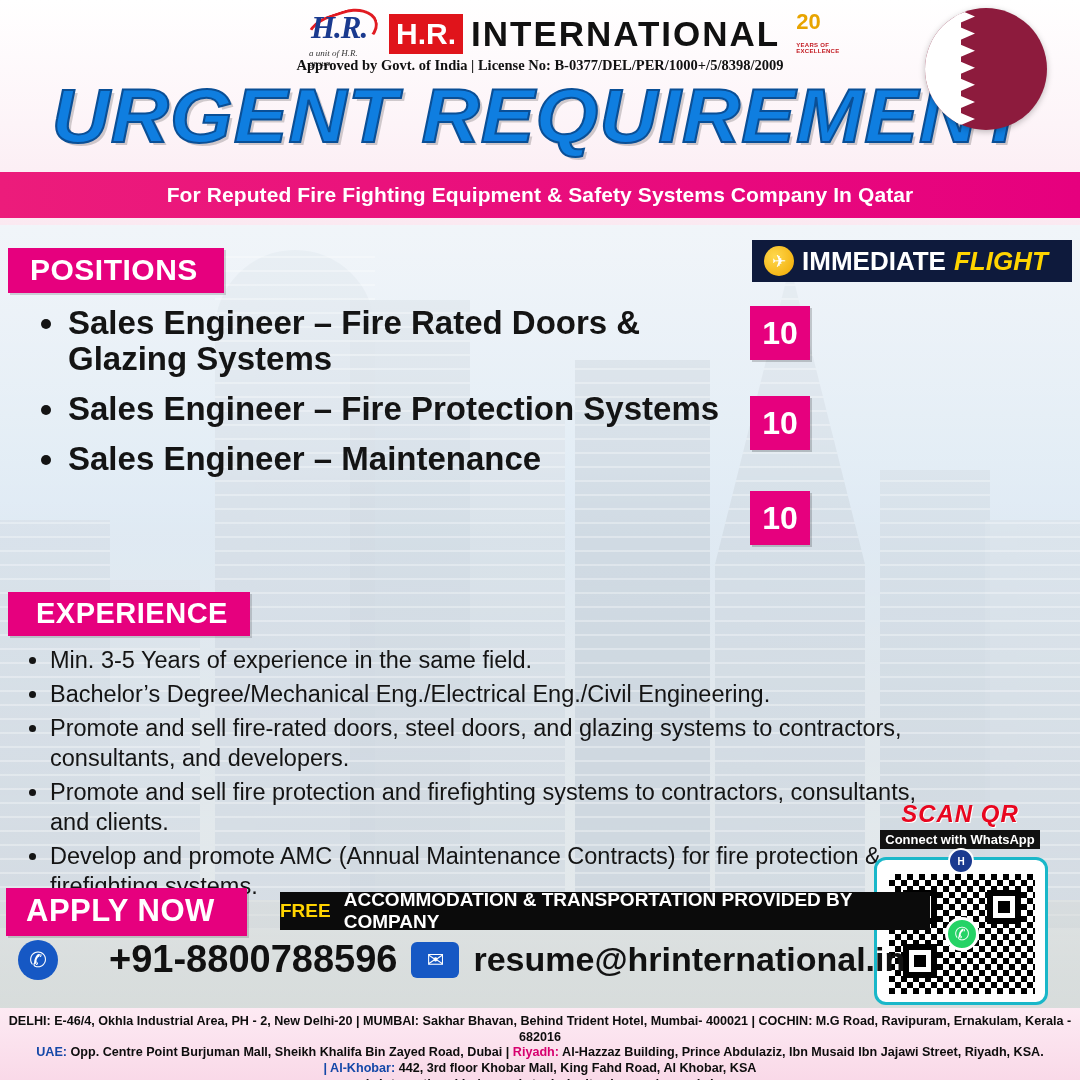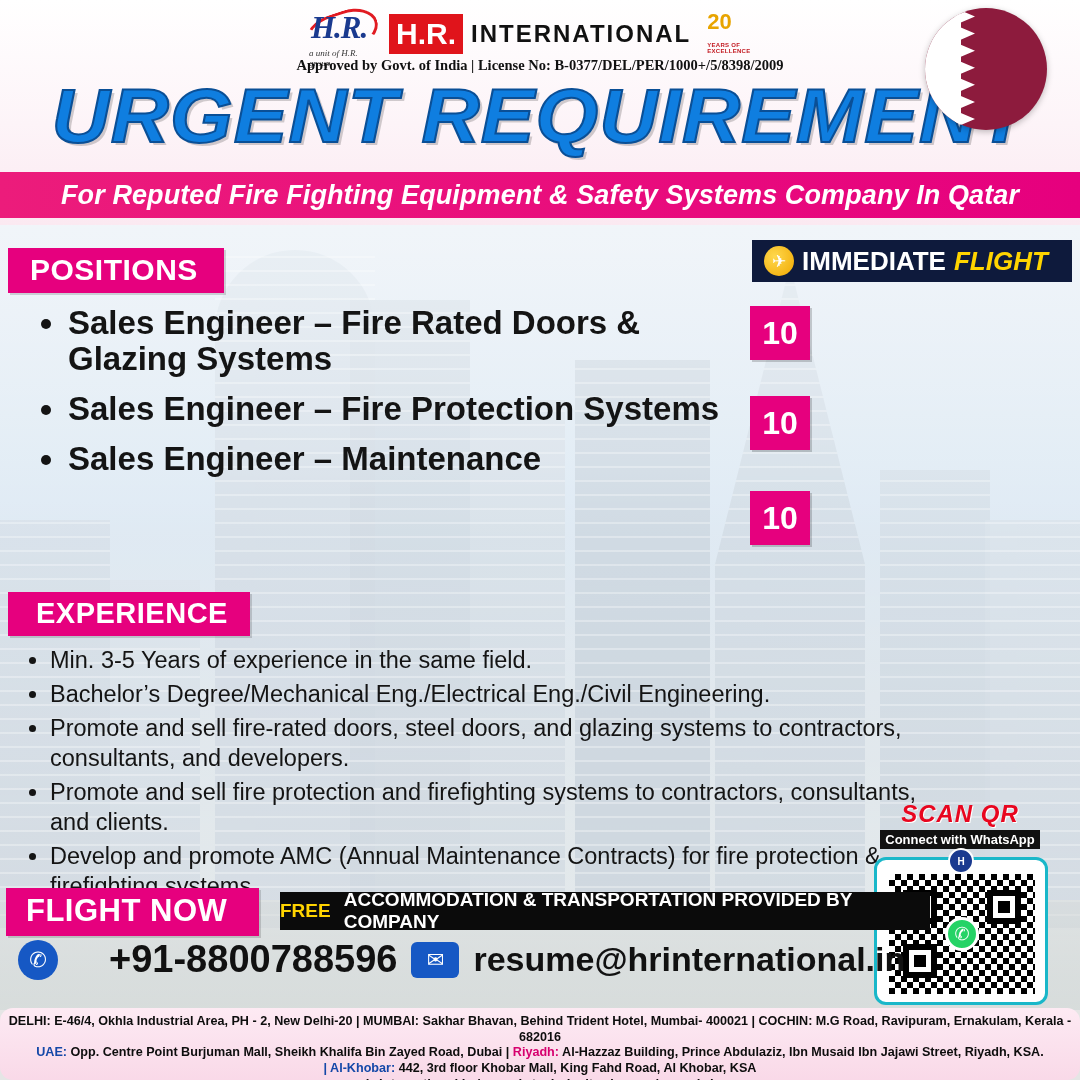--- a/index.html
+++ b/index.html
@@ -84,21 +84,21 @@
   }
   .hr-title-box {
     display: flex; align-items: stretch; height: 40px;
   }
   .hr-red {
     background: #e0141b; color: #fff; font-weight: bold; font-size: 30px;
     padding: 1px 7px; letter-spacing: 0px; line-height: 38px;
     font-family: "Liberation Sans", sans-serif;
   }
   .hr-intl {
-    color: #111; font-weight: bold; font-size: 24px; line-height: 40px;
+    color: #111; font-weight: bold; font-size: 35px; line-height: 40px;
     letter-spacing: 2px; padding-left: 8px;
   }
   .badge20 {
     width: 56px; height: 50px; margin-left: 6px; position: relative;
   }
   .badge20-circle {
     position:absolute; left:0; top:0; width:46px; height:40px;
     color:#e8a400; font-weight:bold; font-size:22px; font-family:"Liberation Sans",sans-serif;
   }
   .badge20-sub {
@@ -132,21 +132,21 @@
   .flag-zig {
     position: absolute; left: 30px; top: 0; width: 20px; height: 122px; background: #fff;
     clip-path: polygon(0 0,100% 7%,0 14%,100% 21%,0 28%,100% 35%,0 42%,100% 49%,0 56%,100% 63%,0 70%,100% 77%,0 84%,100% 91%,0 98%,0 100%,0 100%);
   }
   .subbar {
     position: absolute; left: 0; top: 172px; width: 1080px; height: 46px;
     background: linear-gradient(90deg,#ec1c7b,#e6007e);
     display: flex; align-items: center; justify-content: center;
   }
   .subbar span {
-    color: #fff; font-weight: bold; font-size: 27px; letter-spacing: .1px; font-style: italic;
+    color: #fff; font-weight: bold; font-size: 21px; letter-spacing: .1px;
   }
 
   
   .tag {
     display: inline-block; background: #e6007e; color: #fff;
     font-weight: bold; letter-spacing: .5px;
     box-shadow: 2px 2px 0 rgba(0,0,0,.15);
   }
   .positions-tag {
     position: absolute; left: 8px; top: 248px;
@@ -274,21 +274,21 @@
     position: absolute; left: 50%; top: 50%; transform: translate(-50%,-50%);
     width: 34px; height: 34px; border-radius: 50%; background: #25D366;
     border: 3px solid #fff; display:flex;align-items:center;justify-content:center;
     color:#fff;font-size:18px;
   }
 
   
   .footer {
     position: absolute; left: 0; bottom: 0; width: 1080px; height: 72px;
     background: linear-gradient(180deg,#fdeaf3,#f9d9e8);
-    text-align: center; padding-top: 6px; border-radius: 13px;
+    text-align: center; padding-top: 6px;
   }
   .footer div { font-size: 12.6px; line-height: 15.5px; color: #0d0d0d; font-weight: bold; }
   .ft-red { color: #d6006e; }
   .ft-blue { color: #1448a8; }
   .footer .web { font-size: 13.2px; color: #111; }
 </style>
 </head>
 <body>
 
 <div id="poster">
@@ -387,21 +387,21 @@
   <div class="qr-card">
     <div class="qr-logo">H</div>
     <div class="qr-code">
       <div class="qr-eye qr-e1"></div>
       <div class="qr-eye qr-e2"></div>
       <div class="qr-eye qr-e3"></div>
       <div class="qr-wa">✆</div>
     </div>
   </div>
 
-  <div class="tag apply-tag">FLIGHT NOW</div>
+  <div class="tag apply-tag">APPLY NOW</div>
   <div class="free-box">
     <span class="free-yellow">FREE</span>
     <span class="free-white">ACCOMMODATION &amp; TRANSPORTATION PROVIDED BY COMPANY</span>
   </div>
 
   <div class="contact-row">
     <div class="circ-icon phone-ic">✆</div>
     <div class="contact-text">+91-8800788596</div>
     <div class="circ-icon mail-ic">✉</div>
     <div class="contact-mail">resume@hrinternational.in</div>

